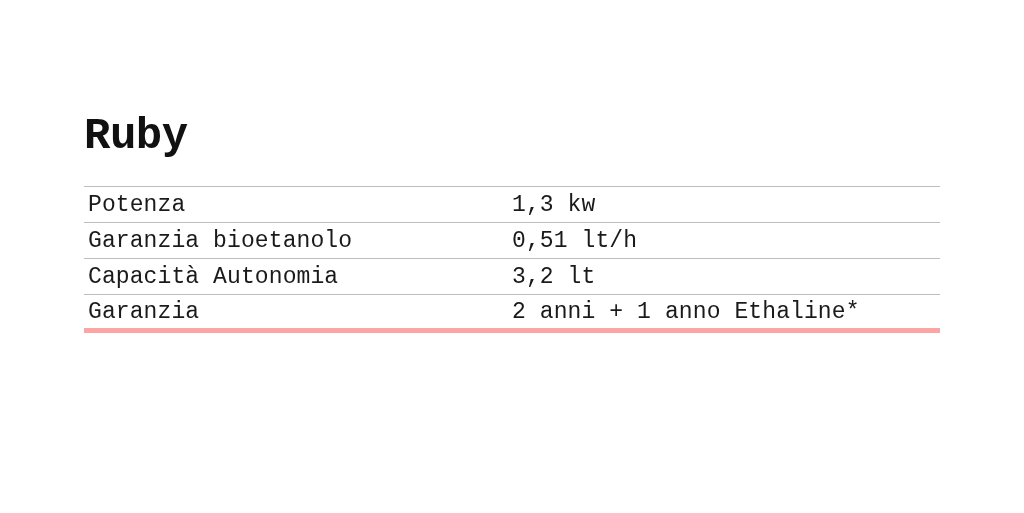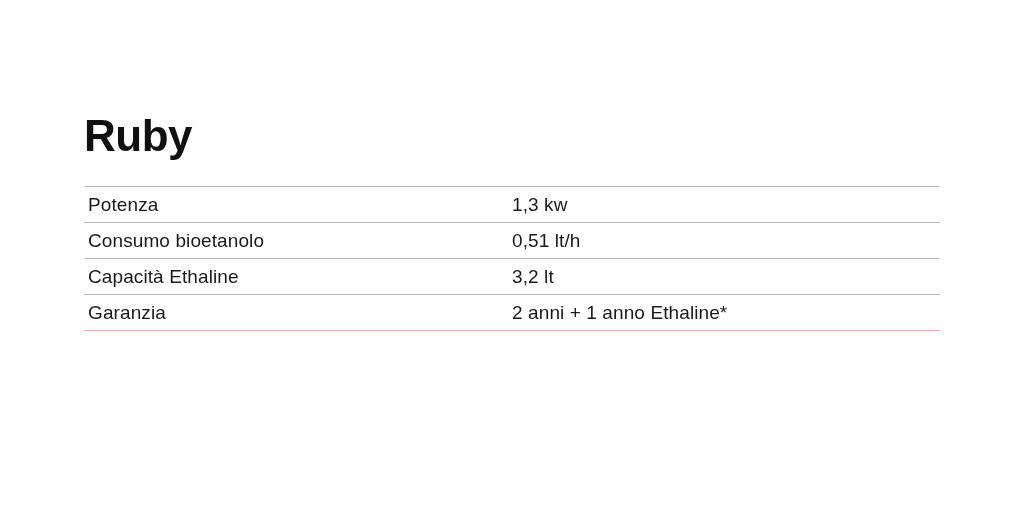--- a/index.html
+++ b/index.html
@@ -12,20 +12,21 @@
     background: #ffffff;
     font-family: "Liberation Sans", sans-serif;
     color: #1a1a1a;
     overflow: hidden;
   }
   .sheet {
     position: relative;
     width: 1020px;
     height: 513px;
     box-sizing: border-box;
+    font-family: Liberation Mono, monospace;
   }
   .title {
     position: absolute;
     left: 84px;
     top: 112px;
     font-size: 44px;
     font-weight: bold;
     letter-spacing: -0.5px;
     color: #111111;
     line-height: 1.1;
@@ -36,30 +37,30 @@
     left: 84px;
     top: 186px;
     width: 856px;
     border-collapse: collapse;
   }
   .spec-table tr {
     height: 36px;
   }
   .spec-table td {
     border-top: 1px solid #bdbdbd;
-    font-size: 19px;
+    font-size: 23px;
     color: #1a1a1a;
     padding: 0;
     vertical-align: middle;
     font-weight: normal;
     letter-spacing: 0.1px;
     margin-top: 23px;
   }
   .spec-table tr:last-child td {
-    border-bottom: 1px solid #fca5a5;
+    border-bottom: 5px solid #fca5a5;
   }
   .spec-label {
     width: 420px;
     padding-left: 4px !important;
   }
   .spec-value {
     padding-left: 4px !important;
   }
 </style>
 </head>
@@ -69,25 +70,25 @@
 
   <h1 class="title">Ruby</h1>
 
   <table class="spec-table">
     <tbody>
       <tr>
         <td class="spec-label">Potenza</td>
         <td class="spec-value">1,3 kw</td>
       </tr>
       <tr>
-        <td class="spec-label">Consumo bioetanolo</td>
+        <td class="spec-label">Garanzia bioetanolo</td>
         <td class="spec-value">0,51 lt/h</td>
       </tr>
       <tr>
-        <td class="spec-label">Capacità Ethaline</td>
+        <td class="spec-label">Capacità Autonomia</td>
         <td class="spec-value">3,2 lt</td>
       </tr>
       <tr>
         <td class="spec-label">Garanzia</td>
         <td class="spec-value">2 anni + 1 anno  Ethaline*</td>
       </tr>
     </tbody>
   </table>
 
 </div>

